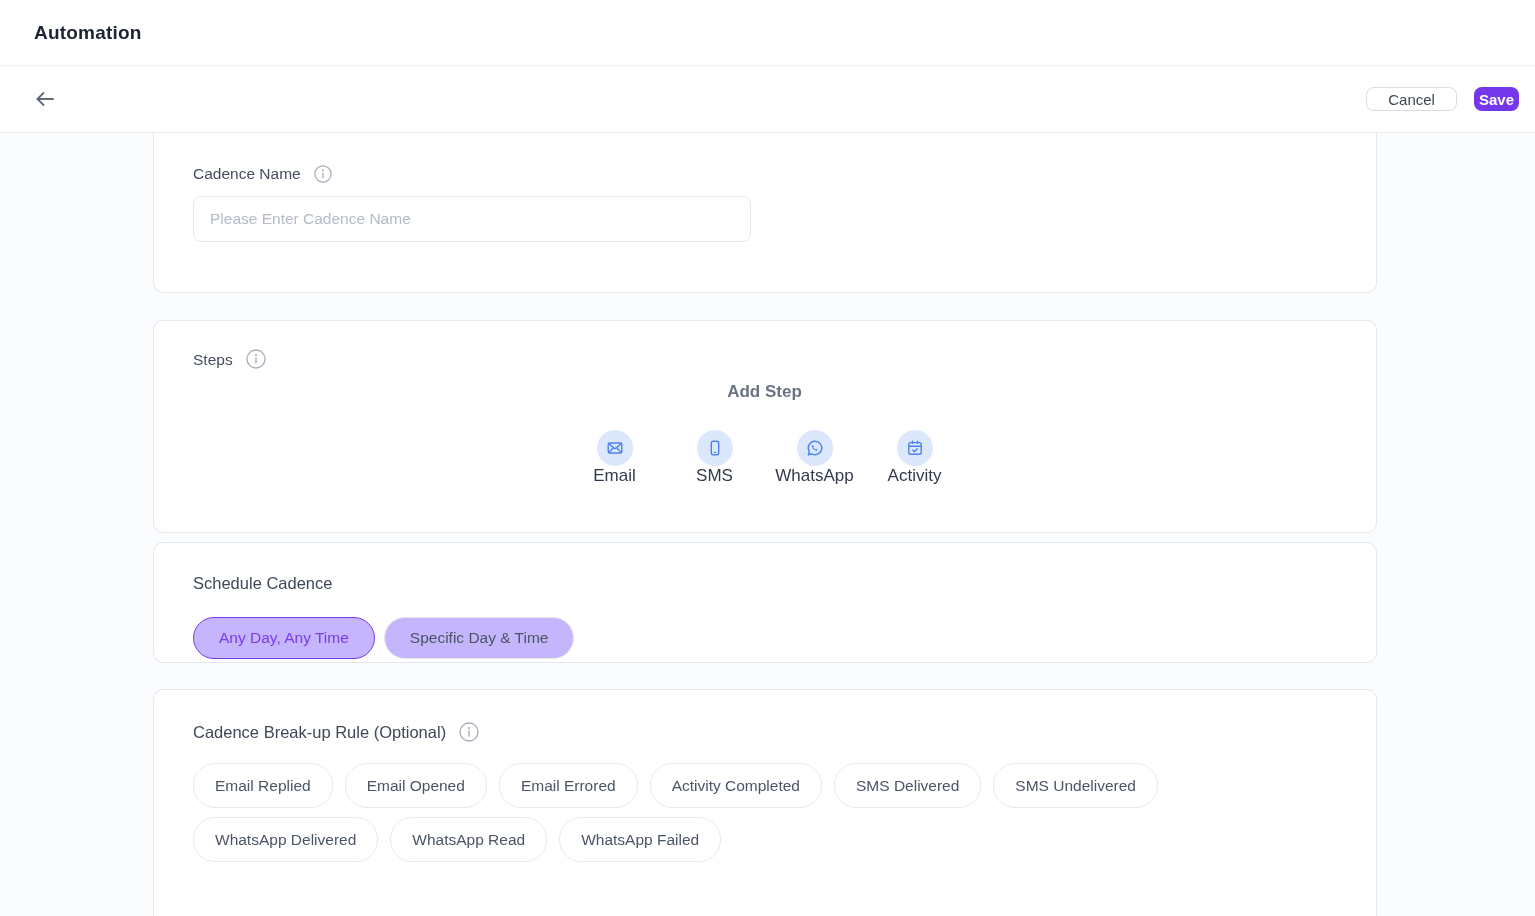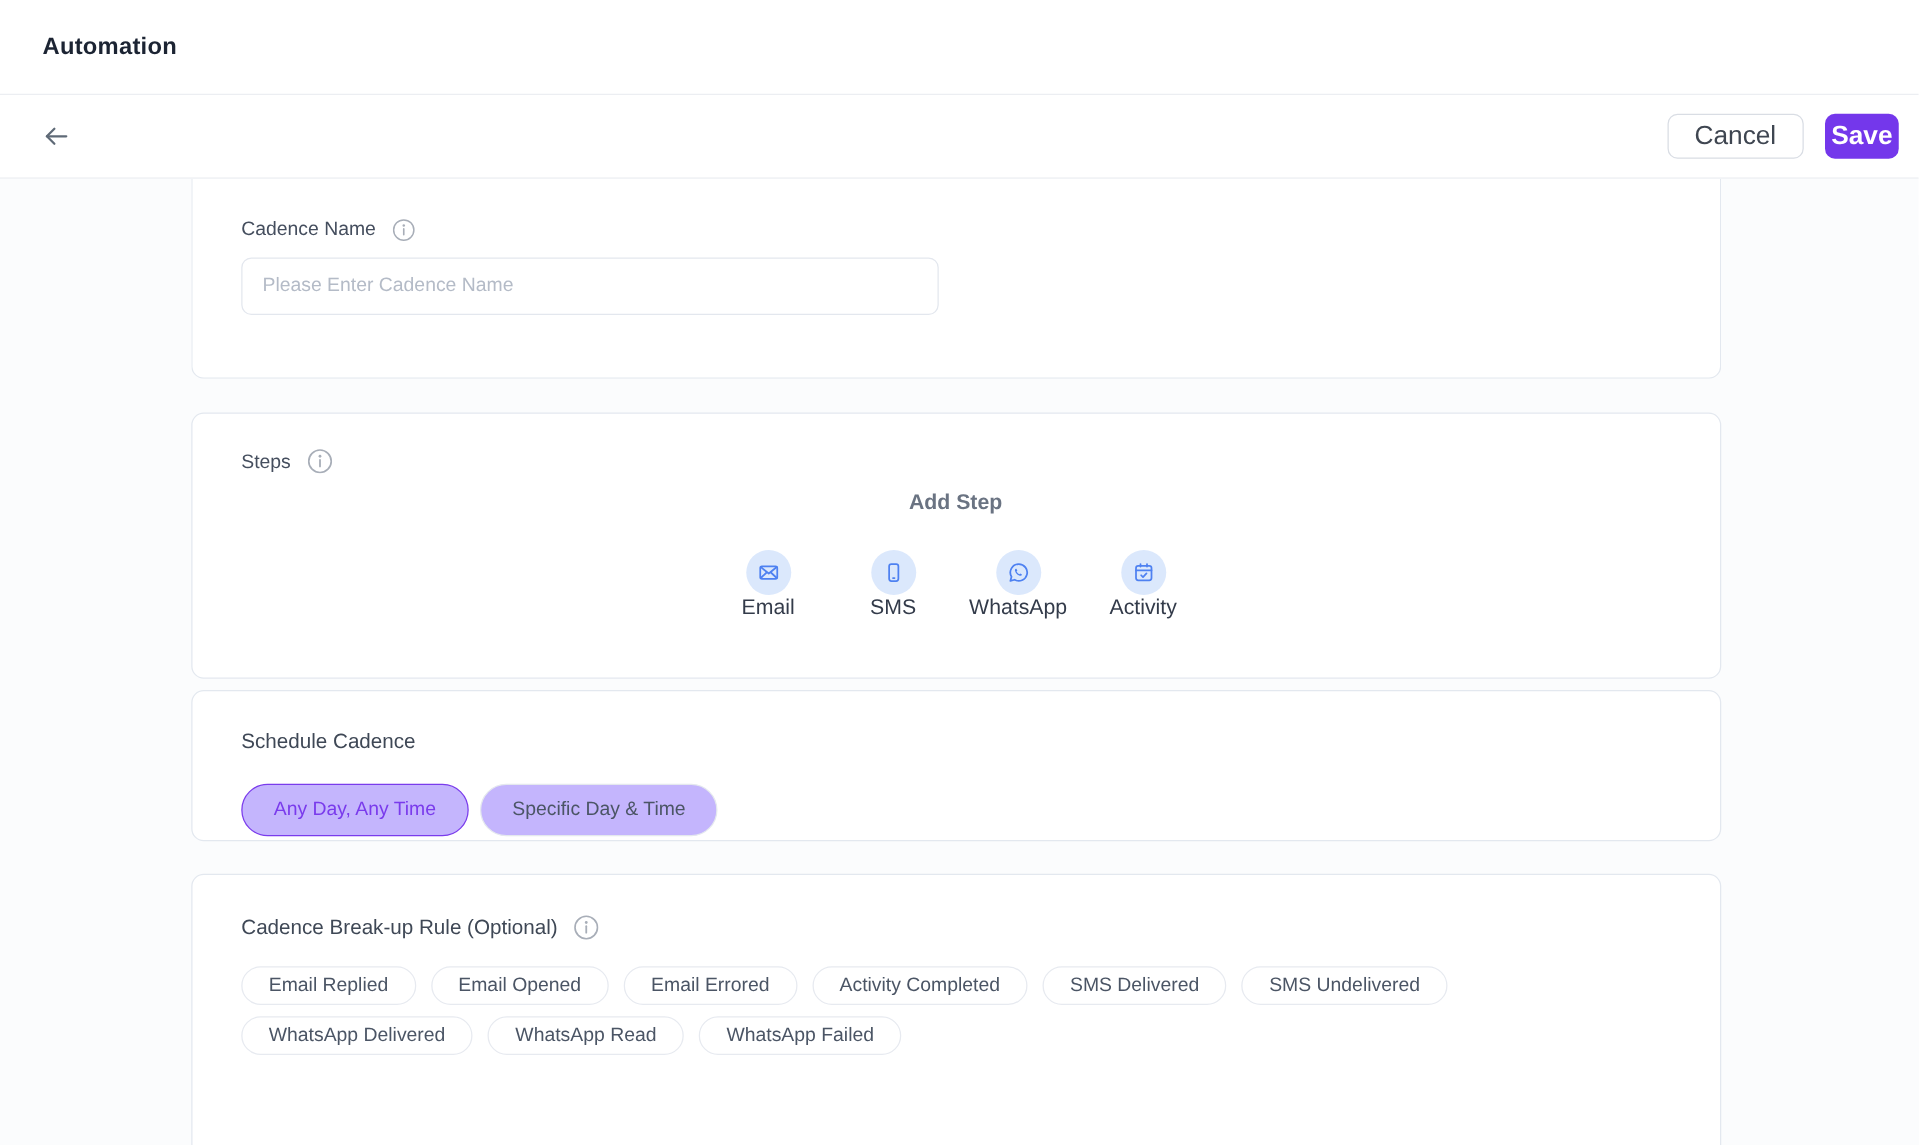--- a/index.html
+++ b/index.html
@@ -4,21 +4,21 @@
 <style>
   * { box-sizing: border-box; margin: 0; padding: 0; }
   html, body { width: 1535px; height: 916px; overflow: hidden; }
   body {
     font-family: "Liberation Sans", "DejaVu Sans", sans-serif;
     background: #ffffff;
     color: #454e5e;
   }
   
   .topbar {
-    height: 76px;
+    height: 66px;
     display: flex; align-items: center;
     padding-left: 34px;
     background: #ffffff;
     border-bottom: 1px solid #eceef2;
   }
   .app-title {
     font-size: 19px; font-weight: 700; color: #1c2433; letter-spacing: .2px;
   }
   .actionbar {
     height: 67px;
@@ -27,22 +27,22 @@
     background: #ffffff;
     border-bottom: 1px solid #e9ecf0;
   }
   .back-btn {
     width: 34px; height: 34px;
     display: flex; align-items: center; justify-content: center;
     cursor: pointer; background: none; border: none;
   }
   .actions { display: flex; align-items: center; gap: 17px; }
   .btn {
-    height: 36px; border-radius: 8px;
-    font-family: inherit; font-size: 21px;
+    height: 24px; border-radius: 8px;
+    font-family: inherit; font-size: 15px;
     display: inline-flex; align-items: center; justify-content: center;
     cursor: pointer;
   }
   .btn-cancel {
     padding: 0 21px;
     background: #ffffff; color: #3f4651;
     border: 1px solid #d9dde4;
   }
   .btn-save {
     padding: 0 5px;
@@ -103,21 +103,21 @@
     display: inline-flex; align-items: center; justify-content: center;
     font-family: inherit; font-size: 15.5px;
     background: #c4b5fd; cursor: pointer;
   }
   .pill-option { border: 1px solid #e4e8ee; color: #4b5565; }
   .pill-option.selected { border: 1px solid #7A3BEC; color: #7A3BEC; }
   
   .card-breakup { height: 260px; padding: 32px 40px 0 39px; margin-top: 26px; }
   .chips { display: flex; flex-wrap: wrap; column-gap: 12px; row-gap: 9px; margin-top: 21px; }
   .chip {
-    height: 31px; border-radius: 22px;
+    height: 45px; border-radius: 22px;
     padding: 0 21px;
     display: inline-flex; align-items: center;
     border: 1px solid #e7eaf0; background: #ffffff;
     font-family: inherit; font-size: 15.5px; color: #4b5565;
     cursor: pointer;
   }
   svg { display: block; }
 </style>
 </head>
 <body>

